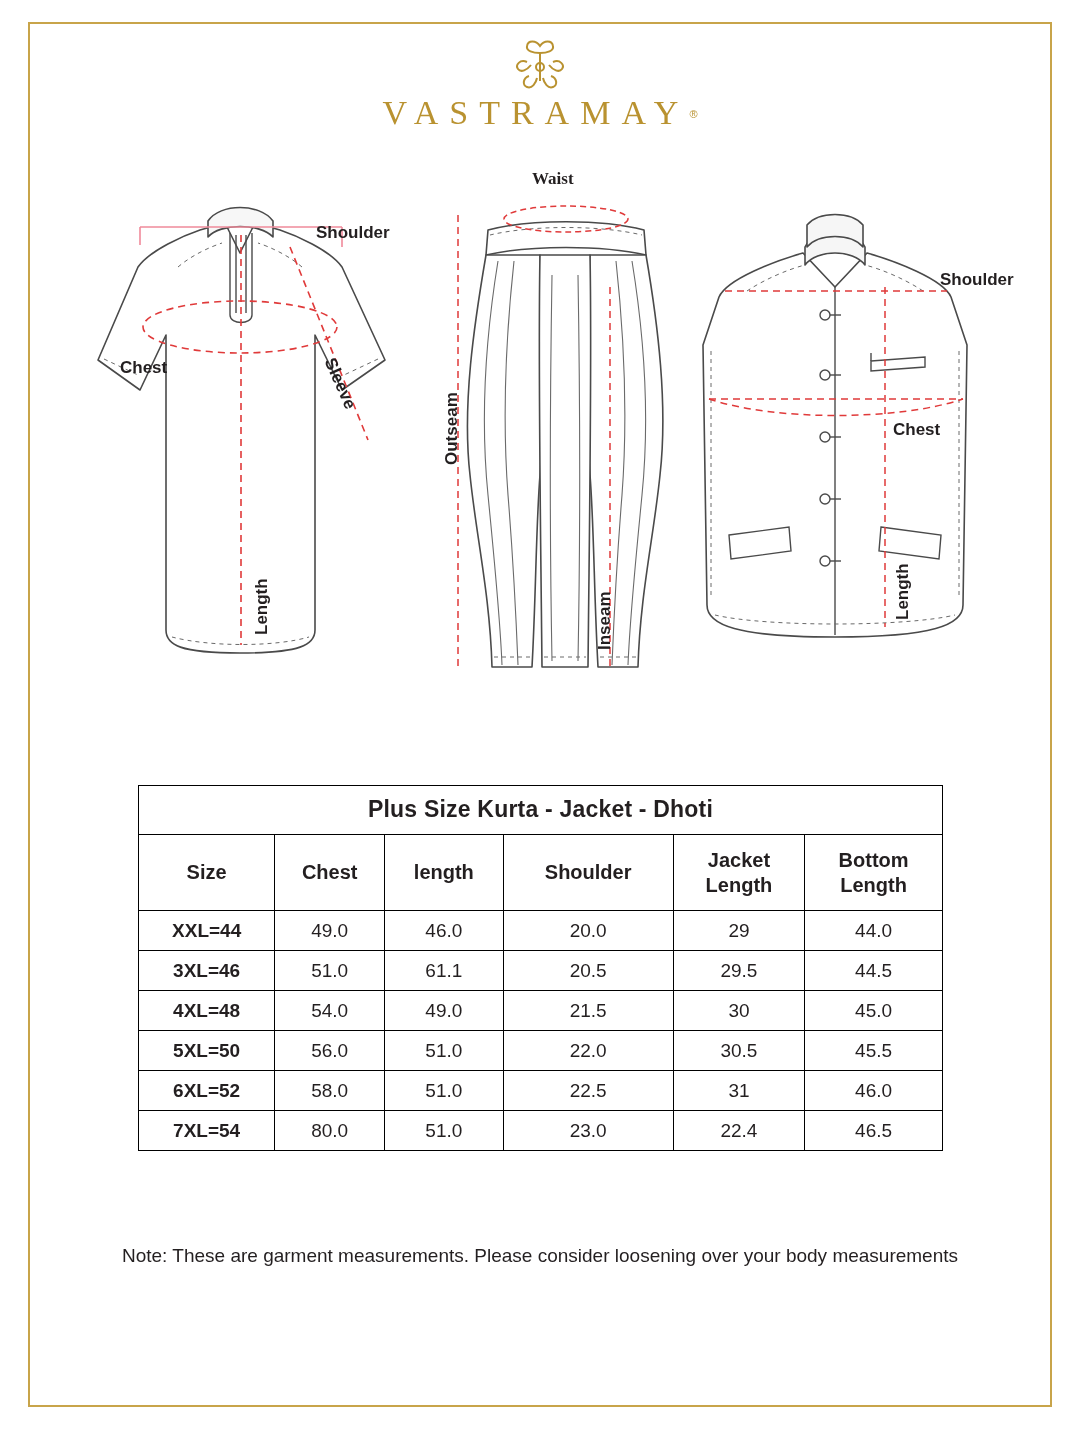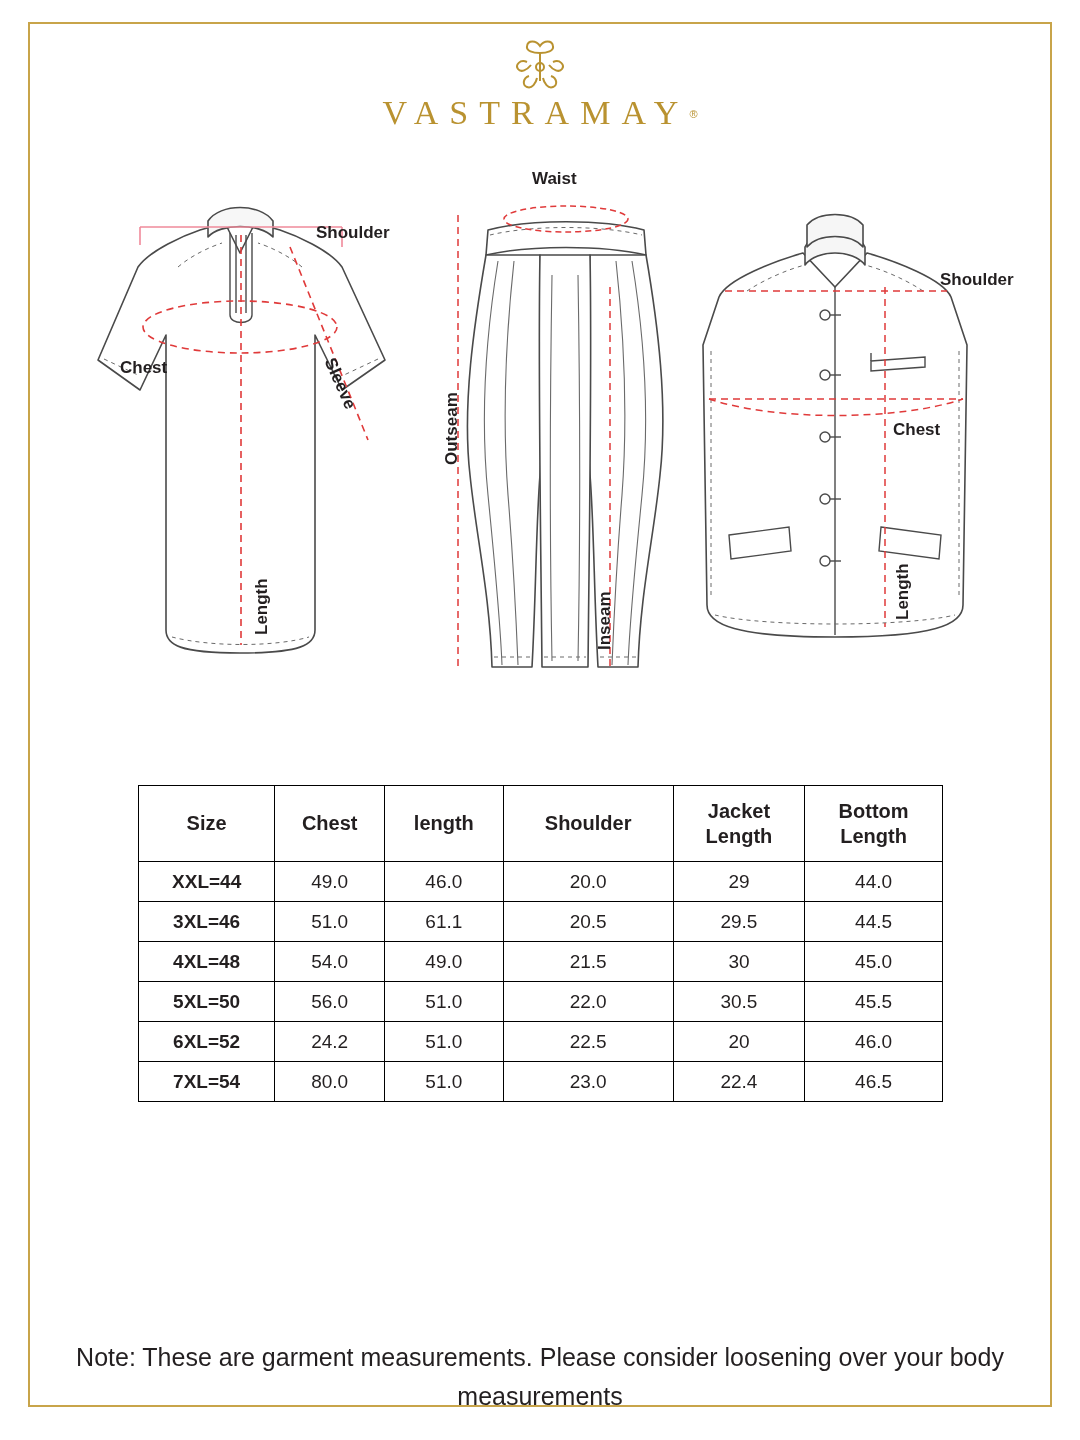--- a/index.html
+++ b/index.html
@@ -103,23 +103,23 @@
     height:40px;
     font-weight:normal;
   }
   td.size-cell {
     font-size:19px;
     font-weight:bold;
   }
   
   .note {
     position:absolute;
-    left:50px; right:50px; top:1338px;
+    left:50px; right:50px; top:1241px;
     text-align:center;
-    font-size:25px;
+    font-size:19px;
     line-height:1.55;
     color:#231f20;
   }
   .note span { display:block; }
 </style>
 </head>
 <body>
 
 <div class="page">
 
@@ -213,21 +213,21 @@
           <path d="M104 482 L146 482"></path>
           <path d="M50 60 C92 50 160 50 202 60"></path>
         </g>
 
         <ellipse cx="126" cy="44" rx="62" ry="13" fill="none" stroke="#e03a3a" stroke-width="1.5" stroke-dasharray="6 4"></ellipse>
 
         <line x1="18" y1="40" x2="18" y2="496" stroke="#e03a3a" stroke-width="1.5" stroke-dasharray="7 5"></line>
 
         <line x1="170" y1="112" x2="170" y2="496" stroke="#e03a3a" stroke-width="1.5" stroke-dasharray="7 5"></line>
       </svg>
-      <div class="lbl" style="left:92px; top:-6px;">Waist</div>
+      <div class="lbl" style="left:92px; top:-6px;font-family:Liberation Serif, serif;">Waist</div>
       <div class="lbl rot90" style="left:2px; top:290px;">Outseam</div>
       <div class="lbl rot90" style="left:155px; top:475px;">Inseam</div>
     </div>
 
     <div class="fig fig-jacket">
       <svg width="300" height="520" viewBox="0 0 300 520">
         <g fill="#ffffff" stroke="#4a4a4a" stroke-width="1.6" stroke-linejoin="round">
 
           <path d="M118 78 C90 86 42 104 34 122 L18 170 L22 430 C22 450 52 462 150 462
                    C248 462 278 450 278 430 L282 170 L266 122 C258 104 210 86 182 78
@@ -282,20 +282,23 @@
       <div class="lbl" style="left:208px; top:245px;">Chest</div>
       <div class="lbl rot90" style="left:208px; top:445px;">Length</div>
     </div>
 
   </div>
 
   <div class="table-wrap">
     <table class="size-table">
       <tbody>
         <tr>
+          <td class="tbl-title" colspan="6">Plus Size Kurta - Jacket - Dhoti</td>
+        </tr>
+        <tr>
           <td class="hdr-cell">
             <span class="two-line">Size</span>
           </td>
           <td class="hdr-cell">
             <span class="two-line">Chest</span>
           </td>
           <td class="hdr-cell">
             <span class="two-line">length</span>
           </td>
           <td class="hdr-cell">
@@ -338,24 +341,24 @@
         <tr>
           <td class="size-cell">5XL=50</td>
           <td class="body-cell">56.0</td>
           <td class="body-cell">51.0</td>
           <td class="body-cell">22.0</td>
           <td class="body-cell">30.5</td>
           <td class="body-cell">45.5</td>
         </tr>
         <tr>
           <td class="size-cell">6XL=52</td>
-          <td class="body-cell">24.2</td>
+          <td class="body-cell">58.0</td>
           <td class="body-cell">51.0</td>
           <td class="body-cell">22.5</td>
-          <td class="body-cell">20</td>
+          <td class="body-cell">31</td>
           <td class="body-cell">46.0</td>
         </tr>
         <tr>
           <td class="size-cell">7XL=54</td>
           <td class="body-cell">80.0</td>
           <td class="body-cell">51.0</td>
           <td class="body-cell">23.0</td>
           <td class="body-cell">22.4</td>
           <td class="body-cell">46.5</td>
         </tr>

